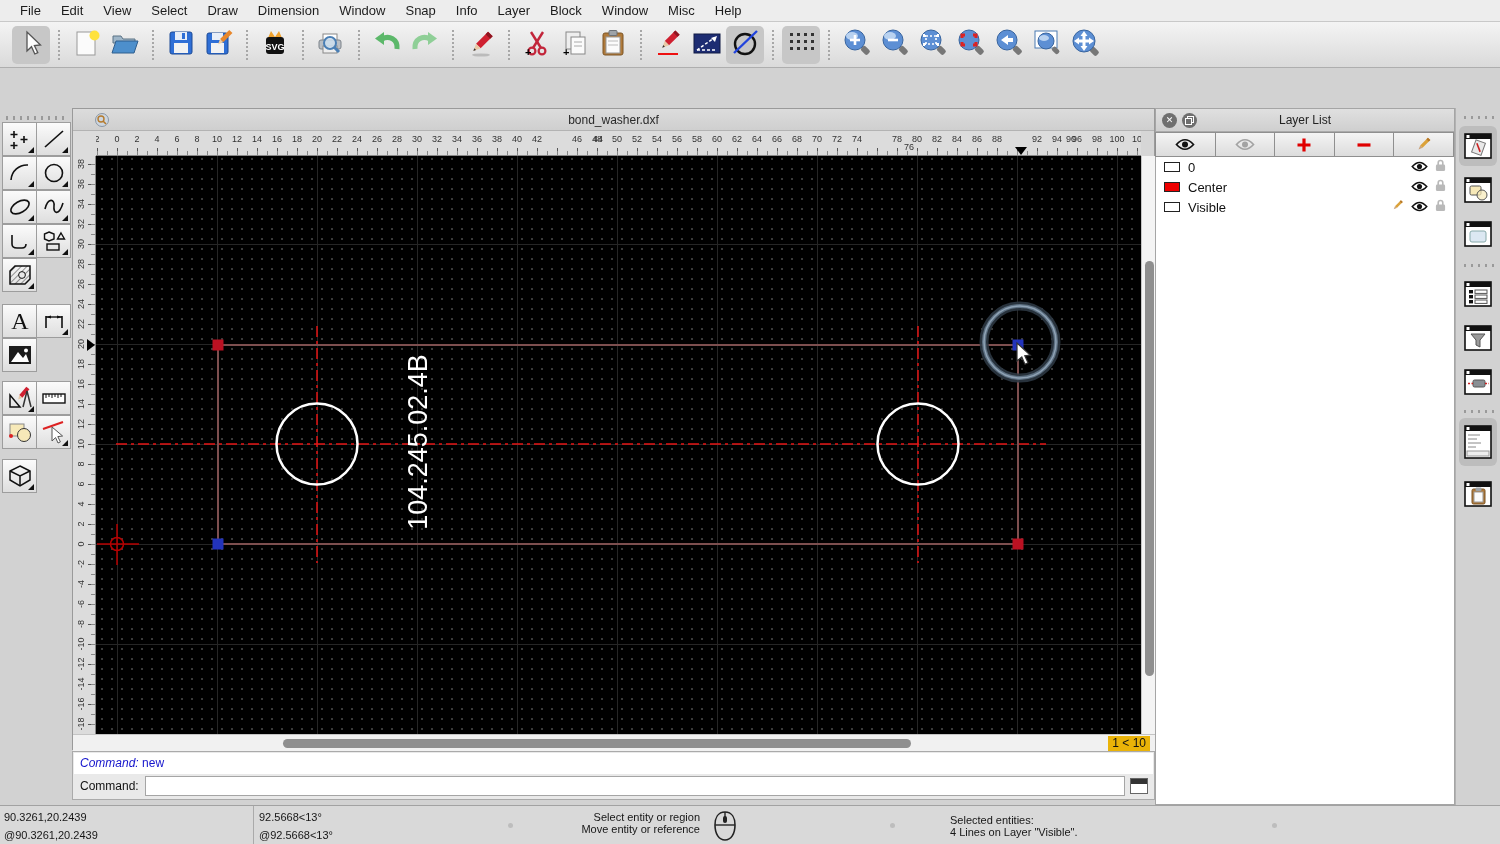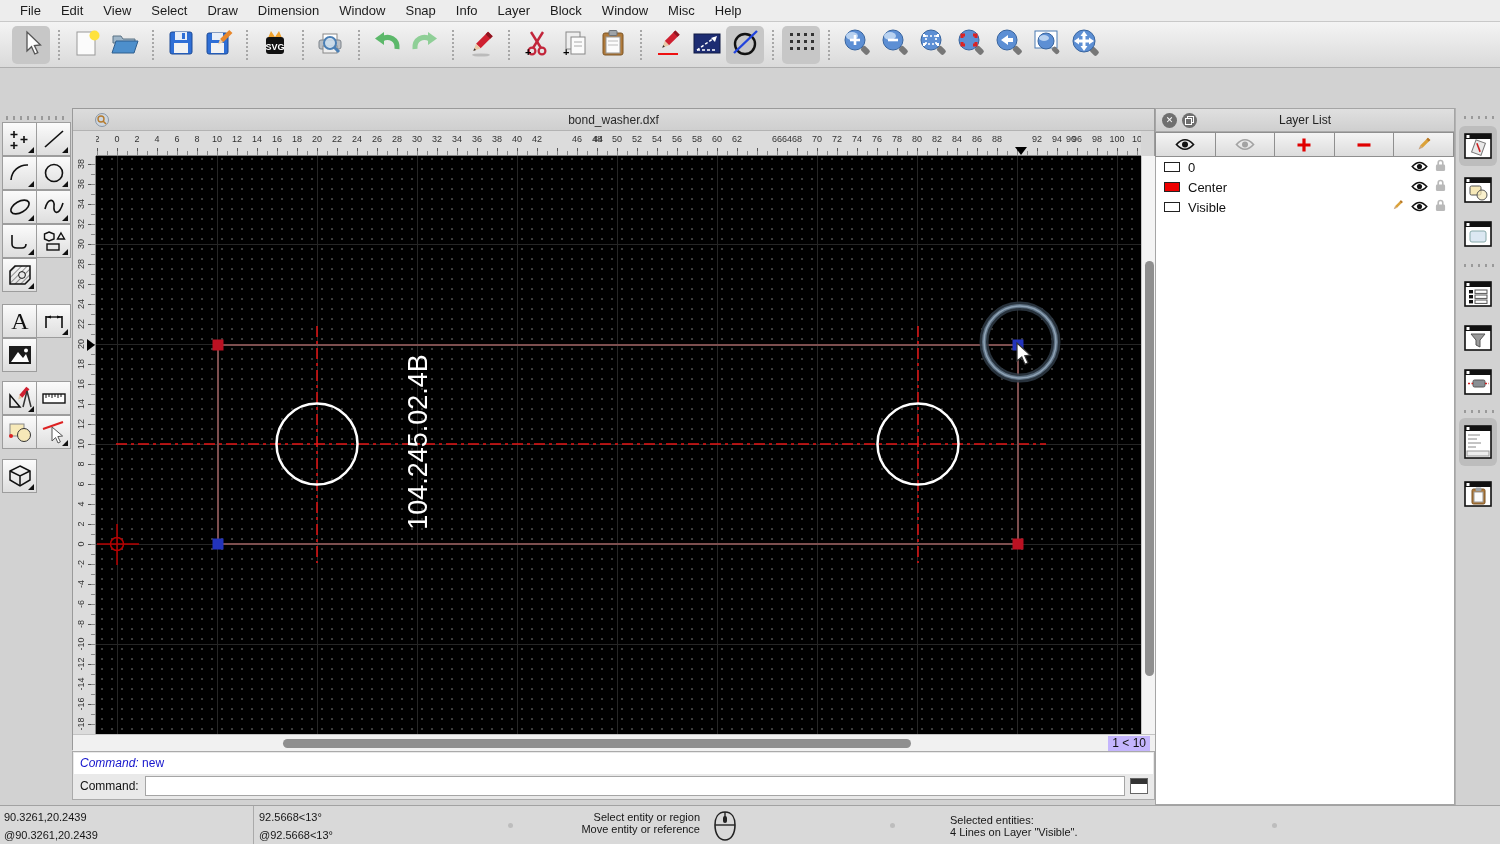--- a/index.html
+++ b/index.html
@@ -72,21 +72,21 @@
       radial-gradient(circle, #3a3a3a 1px, transparent 1.4px);
     background-size:100px 100px, 100px 100px, 10px 10px;
     background-position:21px 0px, 0px 88px, 1px 8px; }
 
   #v-scroll { position:absolute; left:1068px; top:47px; width:15px; height:578px; background:#f4f4f4;
     border-left:1px solid #c4c4c4; }
   #v-thumb { position:absolute; left:3px; top:105px; width:9px; height:415px; background:#8f8f8f; border-radius:5px; }
   #h-row { position:absolute; left:0; top:625px; width:1083px; height:17px; background:#f1f1f1;
     border-top:1px solid #c4c4c4; }
   #h-thumb { position:absolute; left:210px; top:4px; width:628px; height:9px; background:#8f8f8f; border-radius:5px; }
-  #zoom-scale { position:absolute; right:6px; top:1px; font-size:12px; color:#111; background:#c4b5fd;
+  #zoom-scale { position:absolute; right:6px; top:1px; font-size:12px; color:#111; background:#eab308;
     padding:0 4px; line-height:15px; }
 
   
   #command-dock { position:absolute; left:72px; top:751px; width:1083px; height:49px;
     border:1px solid #aaa; background:#e9e9e9; }
   #cmd-history { position:absolute; left:1px; top:1px; right:1px; height:21px; background:#fff;
     font-size:12px; line-height:21px; padding-left:6px; color:#1414cc; }
   #cmd-history .lbl { font-style:italic; }
   #cmd-row { position:absolute; left:1px; right:1px; bottom:1px; height:25px; display:flex; align-items:center; }
   #cmd-label { font-size:12px; padding:0 6px 0 6px; color:#111; }
@@ -595,27 +595,27 @@
         <span class="rlab" style="left: 461px; margin-left: 41px;">44</span>
         <span class="rlab" style="left: 481px;">46</span>
         <span class="rlab" style="left: 501px;">48</span>
         <span class="rlab" style="left: 521px;">50</span>
         <span class="rlab" style="left: 541px;">52</span>
         <span class="rlab" style="left: 561px;">54</span>
         <span class="rlab" style="left: 581px;">56</span>
         <span class="rlab" style="left: 601px;">58</span>
         <span class="rlab" style="left: 621px;">60</span>
         <span class="rlab" style="left: 641px;">62</span>
-        <span class="rlab" style="left: 691px;">64</span>
+        <span class="rlab" style="left: 661px;">64</span>
         <span class="rlab" style="left: 681px;">66</span>
         <span class="rlab" style="left: 701px;">68</span>
         <span class="rlab" style="left: 721px;">70</span>
         <span class="rlab" style="left: 741px;">72</span>
         <span class="rlab" style="left: 761px;">74</span>
-        <span class="rlab" style="left: 781px;">76</span>
+        <span class="rlab" style="left: 813px; margin-top: 8px;">76</span>
         <span class="rlab" style="left: 801px;">78</span>
         <span class="rlab" style="left: 821px;">80</span>
         <span class="rlab" style="left: 841px;">82</span>
         <span class="rlab" style="left: 861px;">84</span>
         <span class="rlab" style="left: 881px;">86</span>
         <span class="rlab" style="left: 901px;">88</span>
         <span class="rlab" style="left: 961px; padding-left: 28px;">90</span>
         <span class="rlab" style="left: 941px;">92</span>
         <span class="rlab" style="left: 961px;">94</span>
         <span class="rlab" style="left: 981px;">96</span>

